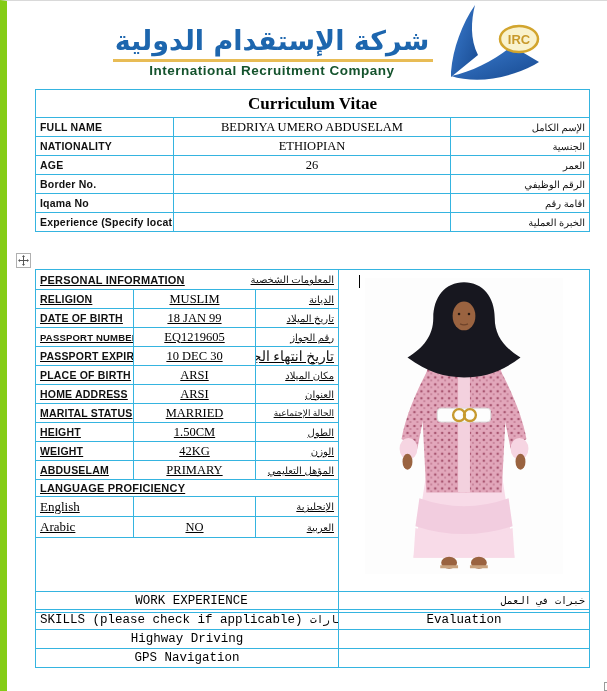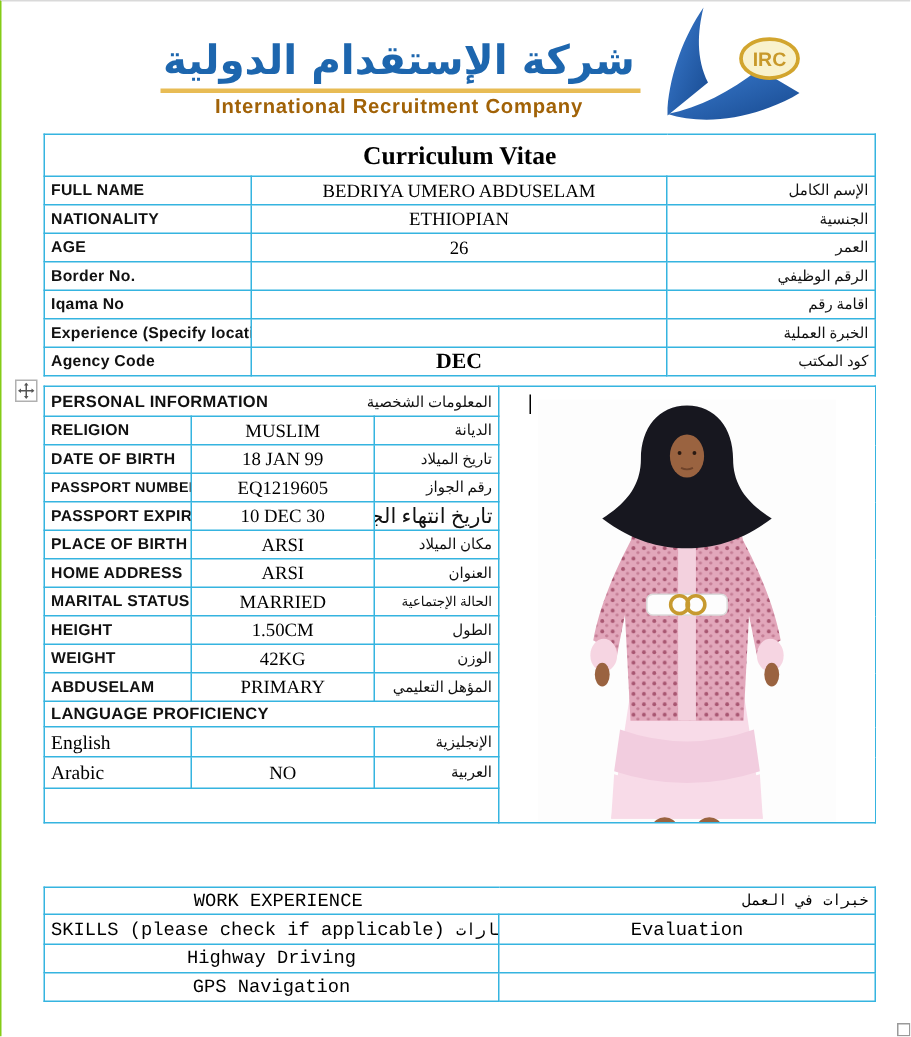--- a/index.html
+++ b/index.html
@@ -1,41 +1,41 @@
 <!DOCTYPE html>
 <html><head>
 <meta charset="utf-8">
 <style>
   * { margin:0; padding:0; box-sizing:border-box; }
   body { background:#fff; font-family:"Liberation Sans", sans-serif; }
   .page { position:relative; width:607px; height:691px; background:#fff;
-          border-top:1px solid #d9d9d9; border-left:1px solid #84cc16; overflow:hidden; }
+          border-top:1px solid #d9d9d9; border-left:7px solid #84cc16; overflow:hidden; }
 
   
   .hdr-ar { position:absolute; left:100px; top:24px; width:330px; text-align:center;
             direction:rtl; font-family:"DejaVu Sans", sans-serif; font-weight:bold;
             font-size:27px; color:#1d66ae; letter-spacing:0; }
   .hdr-line { position:absolute; left:106px; top:58px; width:320px; height:3px; background:#e8bc55; }
   .hdr-en { position:absolute; left:100px; top:62px; width:330px; text-align:center;
-            font-weight:bold; font-size:13.5px; color:#a16207; letter-spacing:.5px; }
+            font-weight:bold; font-size:13.5px; color:#14532d; letter-spacing:.5px; }
   .logo { position:absolute; left:424px; top:3px; width:118px; height:82px; }
 
   
   table { border-collapse:collapse; table-layout:fixed; }
   td { border:1px solid #35b4e0; padding:0 4px; overflow:hidden; white-space:nowrap; vertical-align:middle; }
   .lbl { font-weight:bold; font-size:10.5px; color:#111; letter-spacing:.2px; }
   .val { font-family:"Liberation Serif", serif; font-size:12.5px; text-align:center; }
   .ar  { font-family:"Liberation Serif", serif; font-size:10px; text-align:right; direction:rtl; color:#111; }
   .t1 { position:absolute; left:28px; top:88px; width:554px; }
   .t1 .title td { height:28px; text-align:center; font-family:"Liberation Serif", serif;
                   font-weight:bold; font-size:17px; }
   .t1 tr.r td { height:19px; }
   .big-bold { font-weight:bold; font-size:14.5px; }
 
-  .t2 { position:absolute; left:28px; top:256px; width:554px; height:292px; }
+  .t2 { position:absolute; left:28px; top:268px; width:554px; height:344px;text-decoration:underline; }
   .t2 tr.info td { height:19px; }
   .sec { display:flex; justify-content:space-between; align-items:center; }
   .sec .lbl { font-size:11px; }
   .photo-cell { background:#fff; vertical-align:top; position:relative; padding:0; }
   .cursor { position:absolute; left:20px; top:5px; width:1px; height:13px; background:#000; }
   .photo-wrap { position:absolute; left:0; top:8px; width:100%; text-align:center; }
 
   .t3 { position:absolute; left:28px; top:590px; width:554px; }
   .t3 td { font-family:Liberation Mono, monospace; font-size:12.5px; text-align:center; }
   .we-row { display:flex; align-items:center; }
@@ -104,25 +104,20 @@
     </tr>
     <tr class="r">
       <td class="lbl">Iqama No</td>
       <td class="val"></td>
       <td class="ar">اقامة رقم</td>
     </tr>
     <tr class="r">
       <td class="lbl">Experience (Specify locations)</td>
       <td class="val"></td>
       <td class="ar">الخبرة العملية</td>
-    </tr>
-    <tr class="r">
-      <td class="lbl">Agency Code</td>
-      <td class="val big-bold">DEC</td>
-      <td class="ar">كود المكتب</td>
     </tr>
   </tbody>
     </table>
 
   <div class="move-handle">
     <svg width="11" height="11" viewBox="0 0 11 11">
       <g stroke="#555" stroke-width="1">
           <line x1="5.5" y1="1" x2="5.5" y2="10"></line>
           <line x1="1" y1="5.5" x2="10" y2="5.5"></line>
         </g>

